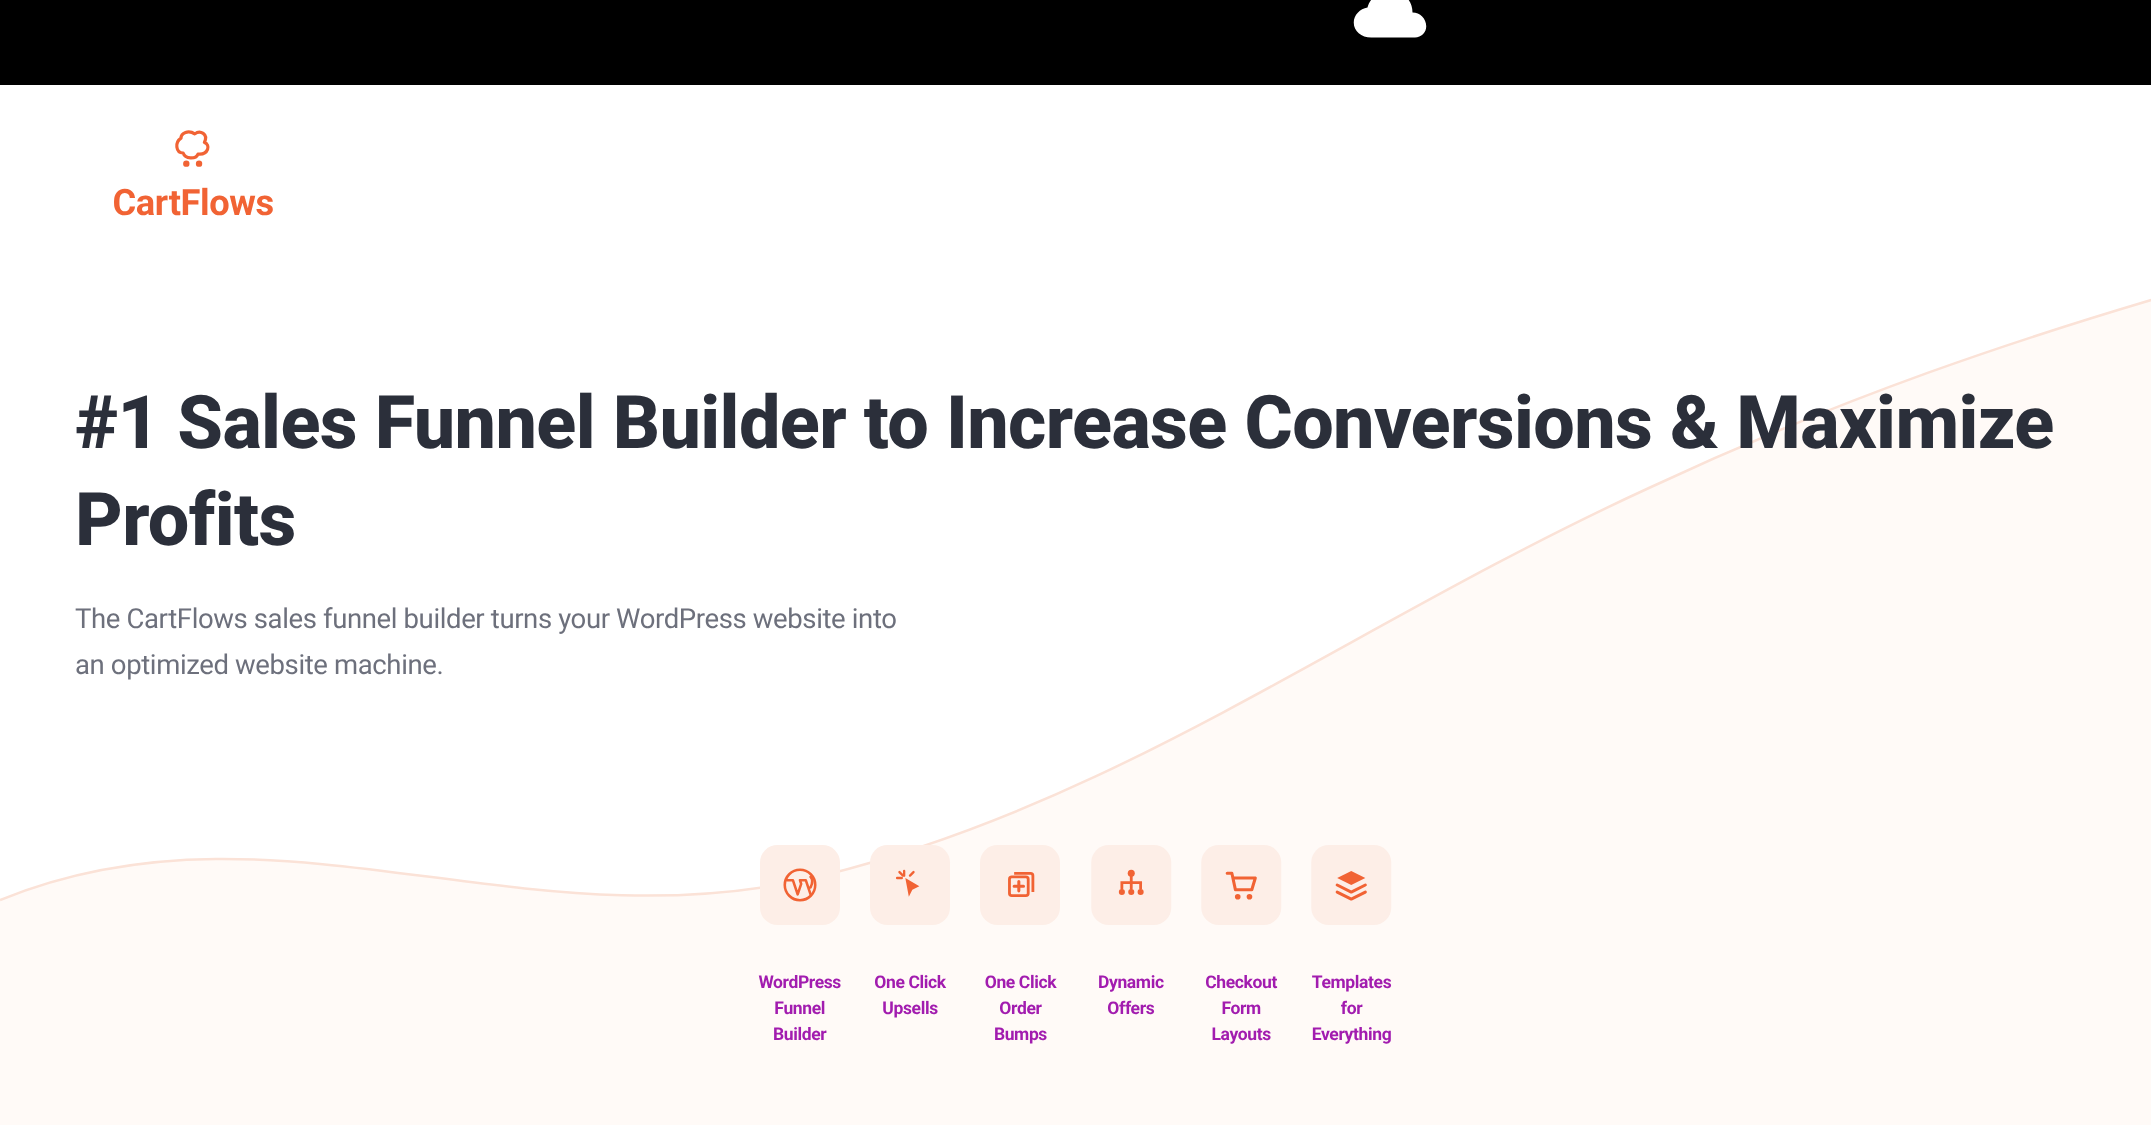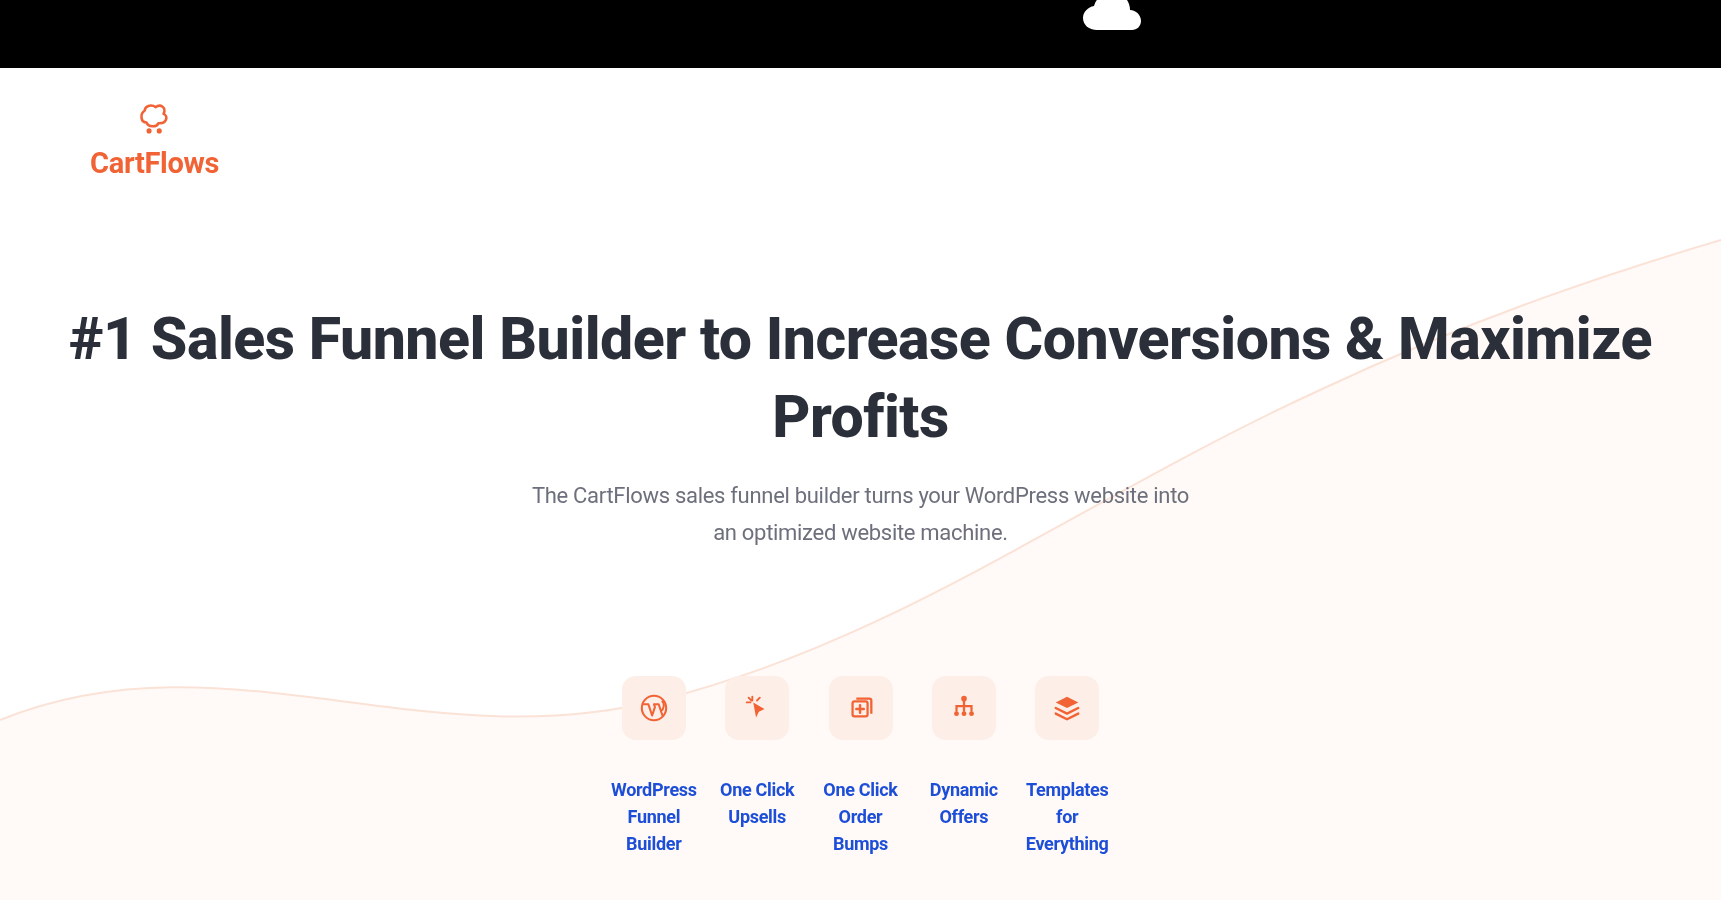--- a/index.html
+++ b/index.html
@@ -30,22 +30,21 @@
       gap: 10px;
       color: #f16334;
       font-weight: 700;
       font-size: 29px;
       letter-spacing: -0.3px;
       flex-direction: column;
     }
     .logo svg { flex: 0 0 auto; }
     .hero {
       margin-top: 120px;
-      text-align: center;
-      padding: 0 29px;
+      padding: 0 60px;
     }
     .hero-title {
       font-size: 59px;
       line-height: 1.32;
       font-weight: 800;
       color: #2b2f3a;
       letter-spacing: -0.5px;
     }
     .hero-sub {
       margin-top: 22px;
@@ -76,24 +75,24 @@
       display: flex;
       align-items: center;
       justify-content: center;
       margin-bottom: 36px;
     }
     .iconbox svg {
       width: 30px;
       height: 30px;
     }
     .feature-label {
-      font-size: 18px;
+      font-size: 14px;
       line-height: 1.5;
       font-weight: 700;
-      color: #1d4ed8;
+      color: #a21caf;
       white-space: pre-line;
     }
     .bgwave {
       position: absolute;
       top: 200px;
       left: 0;
       width: 1721px;
       height: 700px;
       z-index: -1;
       pointer-events: none;
@@ -180,20 +179,31 @@
             <circle cx="16" cy="6" r="3" fill="#f16334"></circle>
             <circle cx="8" cy="22" r="2.6" fill="#f16334"></circle>
             <circle cx="16" cy="22" r="2.6" fill="#f16334"></circle>
             <circle cx="24" cy="22" r="2.6" fill="#f16334"></circle>
           </svg>
     </div>
     <div class="feature-label">Dynamic
 Offers</div>
   </div>
 
+  <div class="feature">
+    <div class="iconbox">
+      <svg viewBox="0 0 32 32">
+            <path d="M4 6h4l3 14h14l3-10H10" fill="none" stroke="#f16334" stroke-width="2.6" stroke-linecap="round" stroke-linejoin="round"></path>
+            <circle cx="13" cy="26" r="2.4" fill="#f16334"></circle>
+            <circle cx="23" cy="26" r="2.4" fill="#f16334"></circle>
+          </svg>
+    </div>
+    <div class="feature-label">Checkout Form
+Layouts</div>
+  </div>
 
   <div class="feature">
     <div class="iconbox">
       <svg viewBox="0 0 32 32">
             <path d="M16 4l12 6-12 6-12-6 12-6z" fill="#f16334"></path>
             <path d="M4 16l12 6 12-6M4 22l12 6 12-6" fill="none" stroke="#f16334" stroke-width="2.6" stroke-linecap="round" stroke-linejoin="round"></path>
           </svg>
     </div>
     <div class="feature-label">Templates for
 Everything</div>

